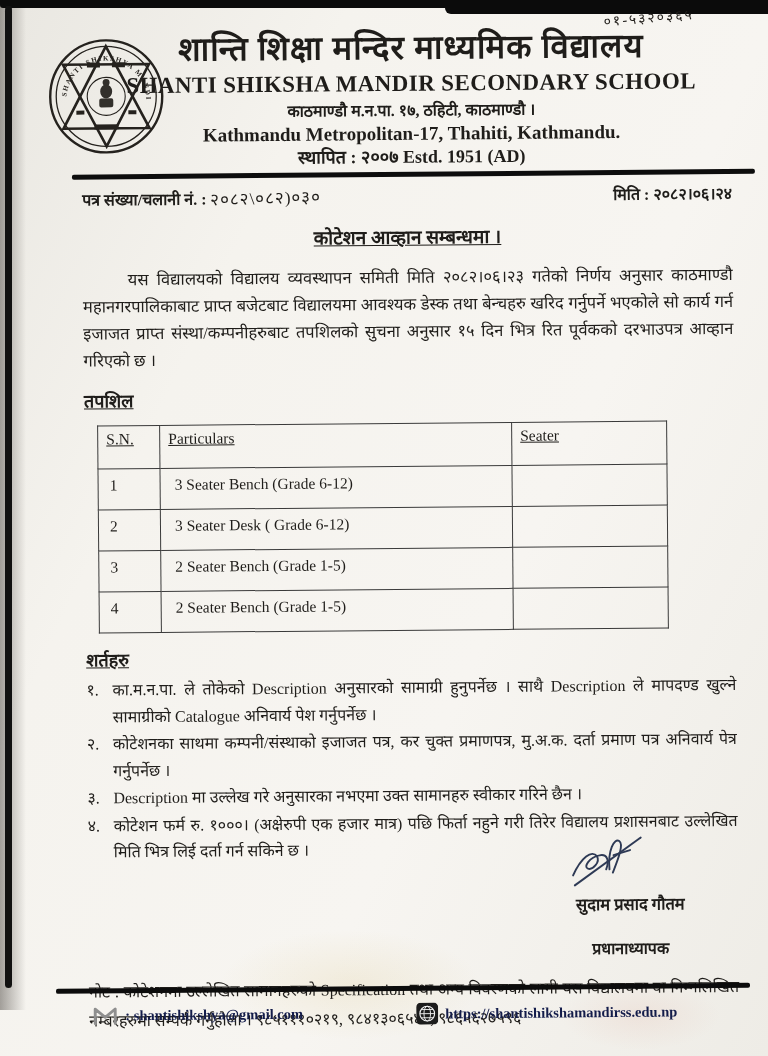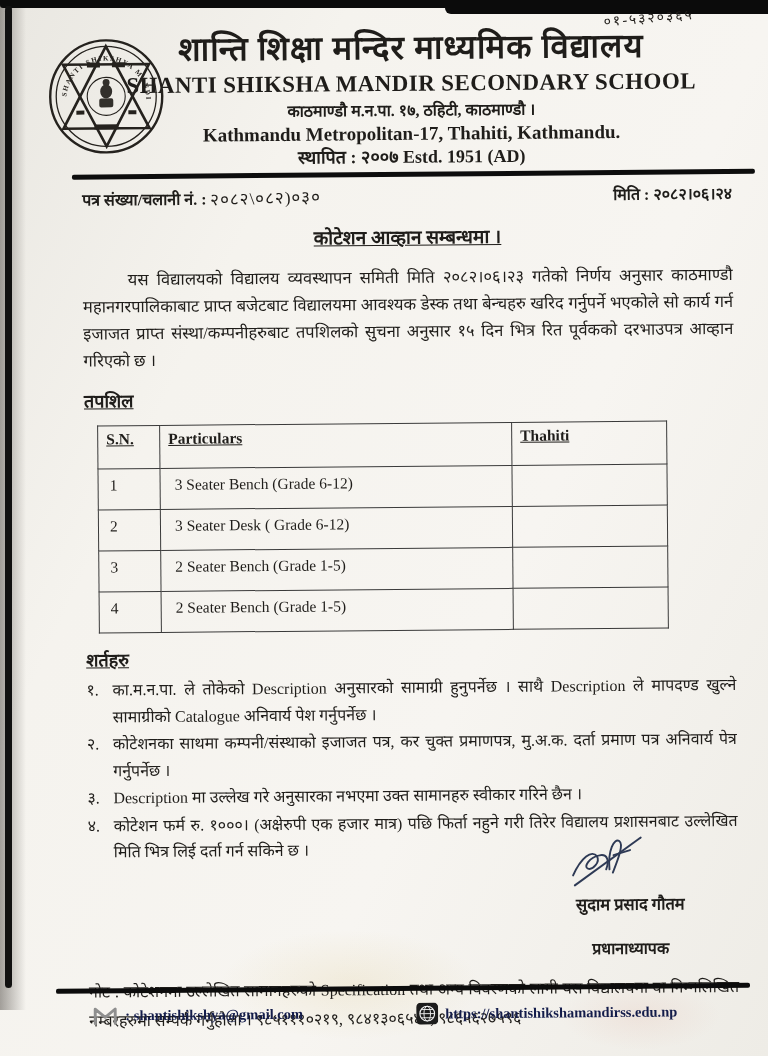--- a/index.html
+++ b/index.html
@@ -37,21 +37,21 @@
   .ref-val{display:inline-block;transform:rotate(-1deg);font-weight:normal;font-size:17px;letter-spacing:1px;}
   .subject{text-align:center;font-size:19px;font-weight:bold;text-decoration:underline;margin-top:16px;}
   .body-par{font-size:16.5px;line-height:27px;text-align:justify;text-indent:45px;margin:14px 0 0 0;}
   .heading-ul{font-size:18px;font-weight:bold;text-decoration:underline;margin-top:14px;}
 
   
   table{border-collapse:collapse;margin:13px 0 0 13px;table-layout:fixed;}
   col.c1{width:62px;}col.c2{width:352px;}col.c3{width:155px;}
   th,td{border:1.6px solid #3a3a3a;font-size:15.5px;padding:4px 8px;text-align:left;vertical-align:top;}
   th{height:34px;}
-  th span{text-decoration:underline;font-weight:bold;}
+  th span{text-decoration:underline;font-weight:normal;}
   td{height:29px;padding-top:7px;}
   td.sn{padding-left:11px;}
   td.part{padding-left:14px;}
 
   
   .terms{margin-top:6px;}
   .term{display:flex;font-size:16px;line-height:26.5px;margin-top:1px;}
   .tnum{flex:none;width:26px;}
   .ttext{flex:1;text-align:justify;}
 
@@ -135,21 +135,21 @@
     <table>
       <colgroup>
           <col class="c1">
           <col class="c2">
           <col class="c3">
         </colgroup>
       <thead>
         <tr>
           <th><span>S.N.</span></th>
           <th><span>Particulars</span></th>
-          <th><span>Thahiti</span></th>
+          <th><span>Seater</span></th>
         </tr>
       </thead>
       <tbody>
         <tr>
           <td class="sn">1</td>
           <td class="part">3 Seater Bench (Grade 6-12)</td>
           <td></td>
         </tr>
         <tr>
           <td class="sn">2</td>

